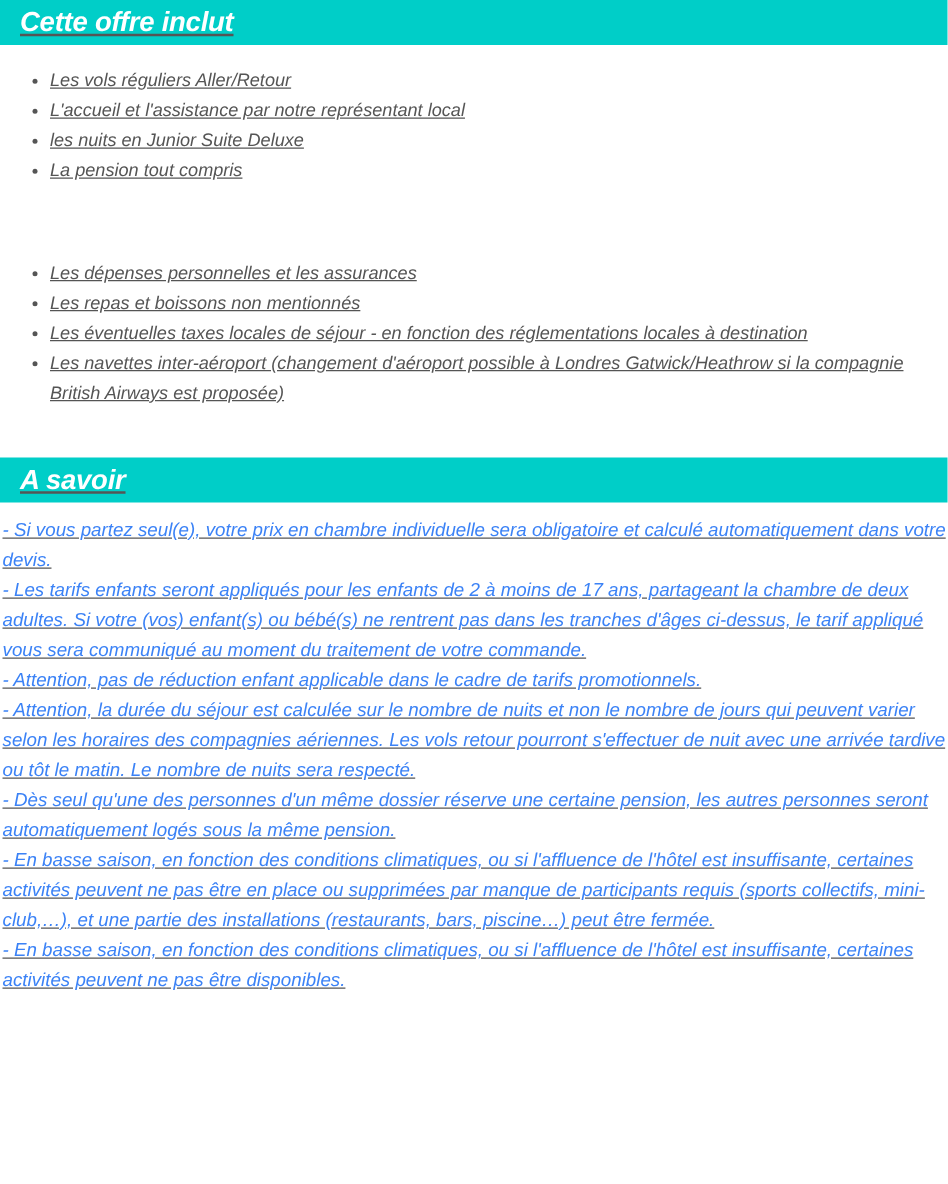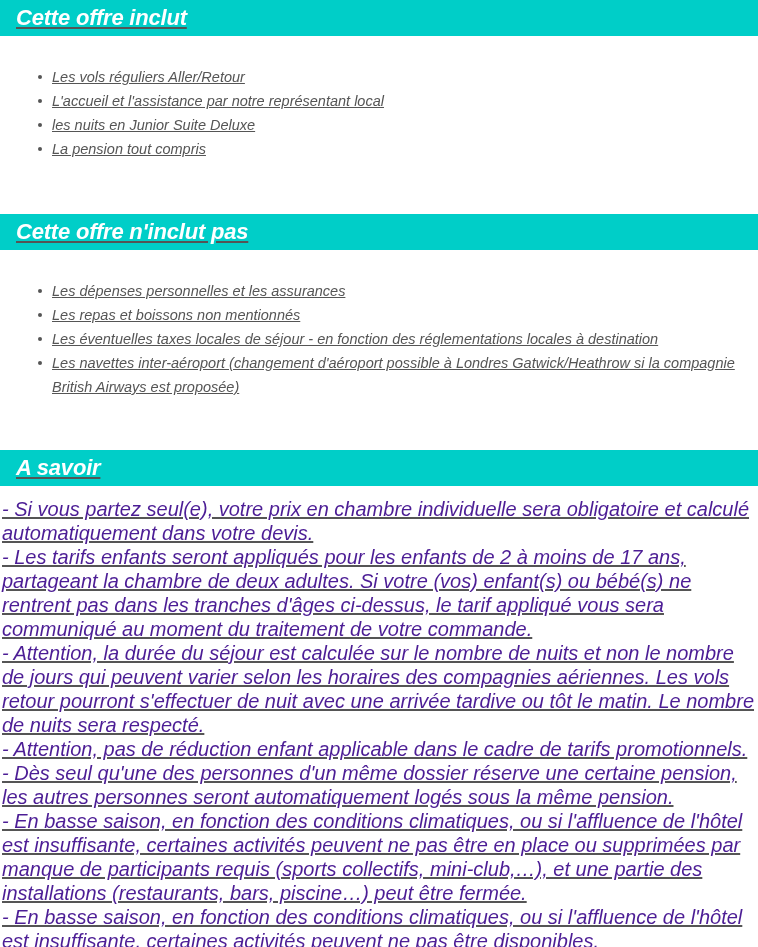--- a/index.html
+++ b/index.html
@@ -31,21 +31,21 @@
     line-height: 36px;
     height: 36px;
     padding: 0 0 0 16px;
     box-sizing: border-box;
     letter-spacing: -0.2px;
     white-space: nowrap;
   }
 
   
   .bullet-list {
-    margin: 12px;
+    margin: 0;
     padding: 0;
     list-style: none;
   }
   .bullet-item {
     position: relative;
     font-style: italic;
     font-size: 14.5px;
     line-height: 24px;
     color: #555555;
     padding-left: 40px;
@@ -67,23 +67,23 @@
 
   .gap-after-list-1 { height: 41px; }
   .gap-after-list-2 { height: 39px; }
 
   
   .notes-body {
     padding-top: 11px;
   }
   .note-line {
     font-style: italic;
-    font-size: 20px;
+    font-size: 15px;
     line-height: 24px;
-    color: #4c1d95;
+    color: #3b82f6;
     margin: 0;
     padding: 0 0 0 2px;
     text-align: left;
   }
 </style>
 </head>
 <body>
 
 <div class="page">
 
@@ -91,36 +91,35 @@
 
   <ul class="bullet-list list-block-1">
     <li class="bullet-item">Les vols réguliers Aller/Retour</li>
     <li class="bullet-item">L'accueil et l'assistance par notre représentant local</li>
     <li class="bullet-item">les nuits en Junior Suite Deluxe</li>
     <li class="bullet-item">La pension tout compris</li>
   </ul>
 
   <div class="gap-after-list-1"></div>
 
-  <div class="section-header">Cette offre n'inclut pas</div>
 
   <ul class="bullet-list list-block-2">
     <li class="bullet-item">Les dépenses personnelles et les assurances</li>
     <li class="bullet-item">Les repas et boissons non mentionnés</li>
     <li class="bullet-item">Les éventuelles taxes locales de séjour - en fonction des réglementations locales à destination</li>
     <li class="bullet-item">Les navettes inter-aéroport (changement d'aéroport possible à Londres Gatwick/Heathrow si la compagnie British Airways est proposée)</li>
   </ul>
 
   <div class="gap-after-list-2"></div>
 
   <div class="section-header">A savoir</div>
 
   <div class="notes-body">
     <p class="note-line">- Si vous partez seul(e), votre prix en chambre individuelle sera obligatoire et calculé automatiquement dans votre devis.</p>
     <p class="note-line">- Les tarifs enfants seront appliqués pour les enfants de 2 à moins de 17 ans, partageant la chambre de deux adultes. Si votre (vos) enfant(s) ou bébé(s) ne rentrent pas dans les tranches d'âges ci-dessus, le tarif appliqué vous sera communiqué au moment du traitement de votre commande.</p>
+    <p class="note-line">- Attention, pas de réduction enfant applicable dans le cadre de tarifs promotionnels.</p>
     <p class="note-line">- Attention, la durée du séjour est calculée sur le nombre de nuits et non le nombre de jours qui peuvent varier selon les horaires des compagnies aériennes. Les vols retour pourront s'effectuer de nuit avec une arrivée tardive ou tôt le matin. Le nombre de nuits sera respecté.</p>
-    <p class="note-line">- Attention, pas de réduction enfant applicable dans le cadre de tarifs promotionnels.</p>
     <p class="note-line">- Dès seul qu'une des personnes d'un même dossier réserve une certaine pension, les autres personnes seront automatiquement logés sous la même pension.</p>
     <p class="note-line">- En basse saison, en fonction des conditions climatiques, ou si l'affluence de l'hôtel est insuffisante, certaines activités peuvent ne pas être en place ou supprimées par manque de participants requis (sports collectifs, mini-club,…), et une partie des installations (restaurants, bars, piscine…) peut être fermée.</p>
     <p class="note-line">- En basse saison, en fonction des conditions climatiques, ou si l'affluence de l'hôtel est insuffisante, certaines activités peuvent ne pas être disponibles.</p>
   </div>
 
 </div>
 
 </body></html>

